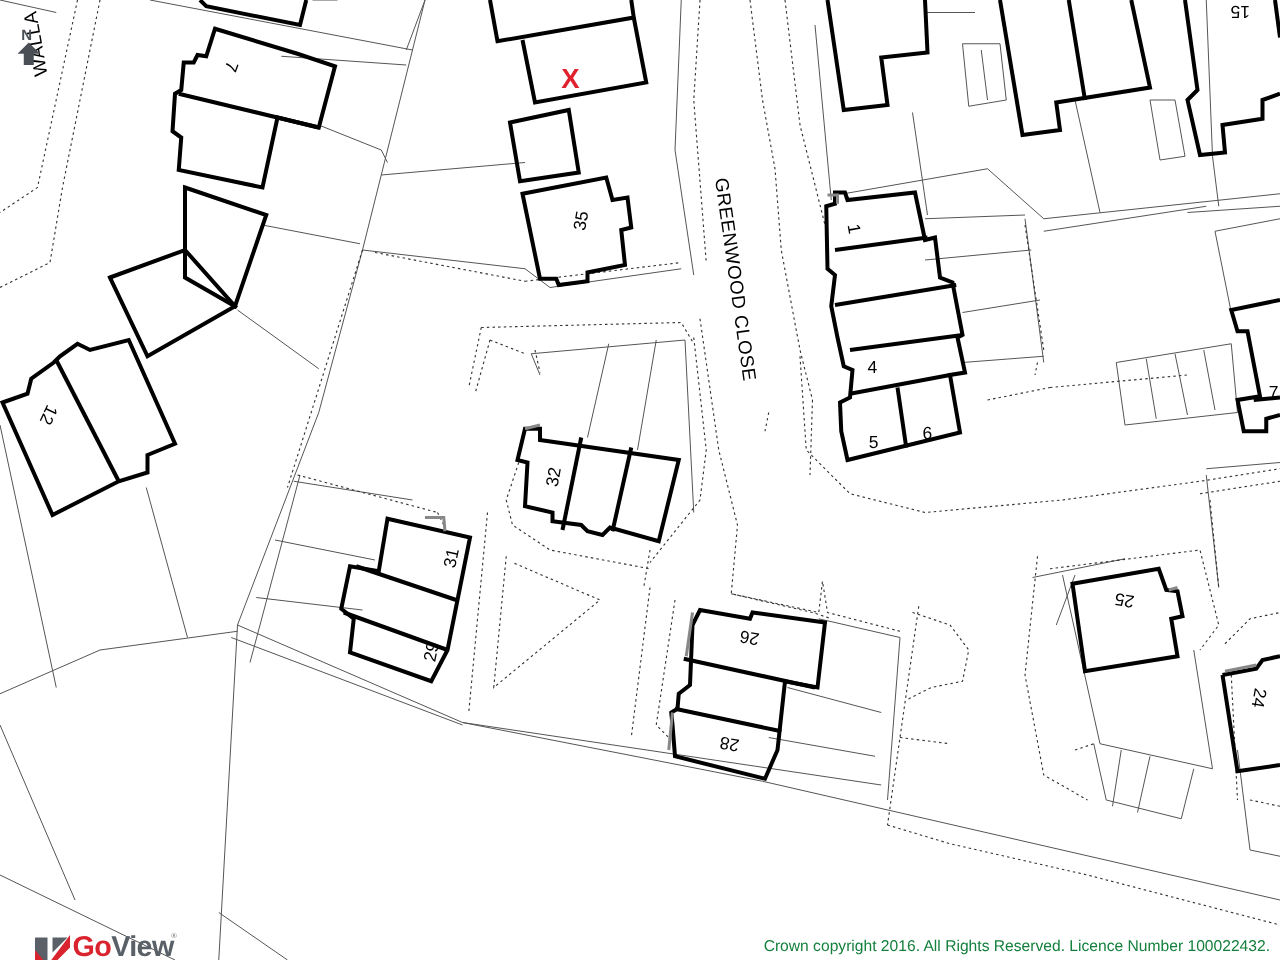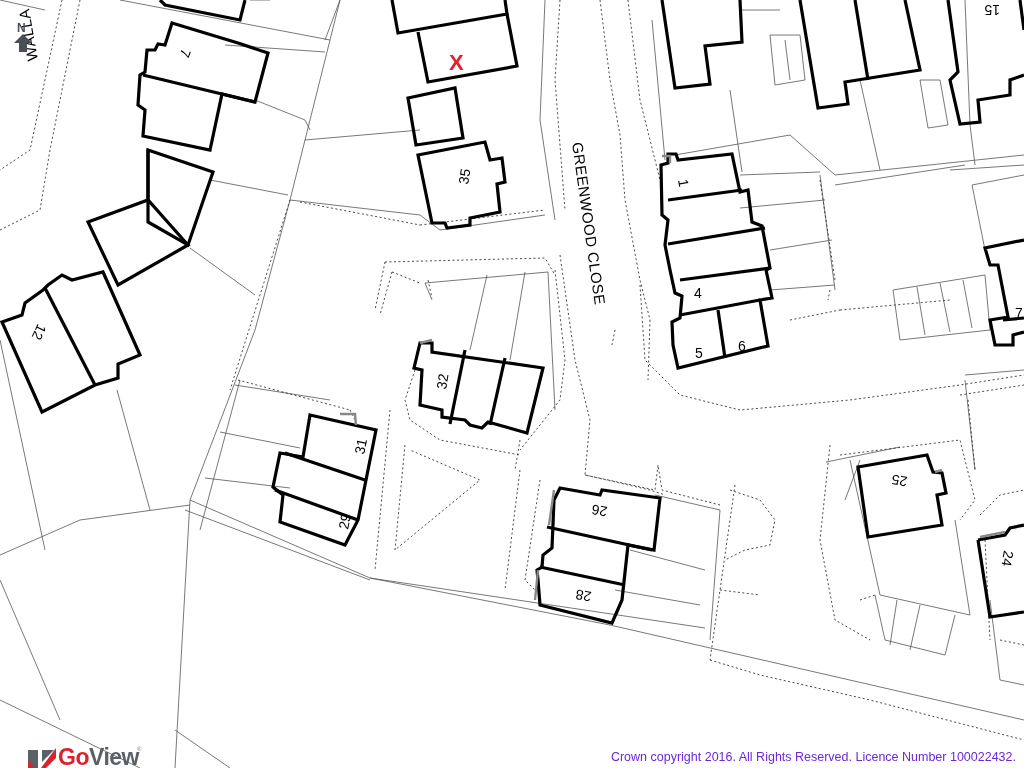--- a/index.html
+++ b/index.html
@@ -15,21 +15,21 @@
   .north { position:absolute; left:6px; top:10px; width:24px; height:40px; }
   .north-letter { position:absolute; left:11px; top:11px; font-size:12px; font-weight:bold; color:#4a4f55; font-family:"Liberation Sans", sans-serif; }
   .north-arrow { position:absolute; left:8px; top:24px; width:0; height:0; border-left:9px solid transparent; border-right:9px solid transparent; border-bottom:9px solid #4a4f55; }
   .north-stem { position:absolute; left:13px; top:32px; width:8px; height:10px; background:#4a4f55; }
   .logo { position:absolute; left:28px; top:744px; width:130px; height:32px; }
   .logo-mark { position:absolute; left:0; top:2px; width:28px; height:26px; }
   .logo-text { position:absolute; left:30px; top:0px; font-size:23px; font-weight:bold; color:#5a6068; letter-spacing:-0.5px; font-family:"Liberation Sans", sans-serif; }
   .logo-text .go { color:#d9232e; }
   .logo-reg { position:absolute; left:109px; top:2px; font-size:6px; color:#777; }
   .logo-sub { position:absolute; left:30px; top:24px; font-size:6.5px; color:#555; font-family:"Liberation Sans", sans-serif; }
-  .copyright { position:absolute; right:8px; top:750px; font-size:12.5px; color:#6d28d9; font-family:"Liberation Sans", sans-serif; }
+  .copyright { position:absolute; right:8px; top:750px; font-size:12.5px; color:#15803d; font-family:"Liberation Sans", sans-serif; }
 </style>
 </head>
 <body>
 
 <svg id="map" viewBox="0 0 1024 768" xmlns="http://www.w3.org/2000/svg">
 
   <g>
     <path class="t" d="M120,0 L330,40 L340,0"></path>
     <path class="t" d="M0,0 L45,10"></path>
     <path class="t" d="M225,45 L325,52"></path>

